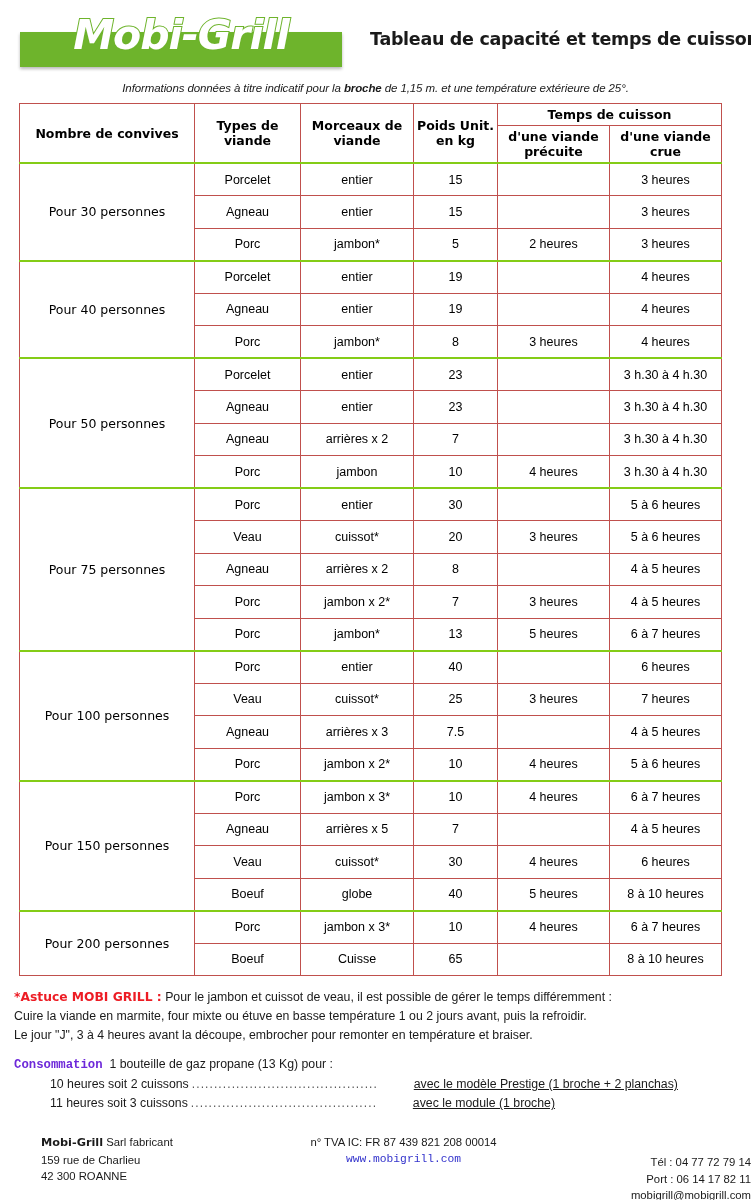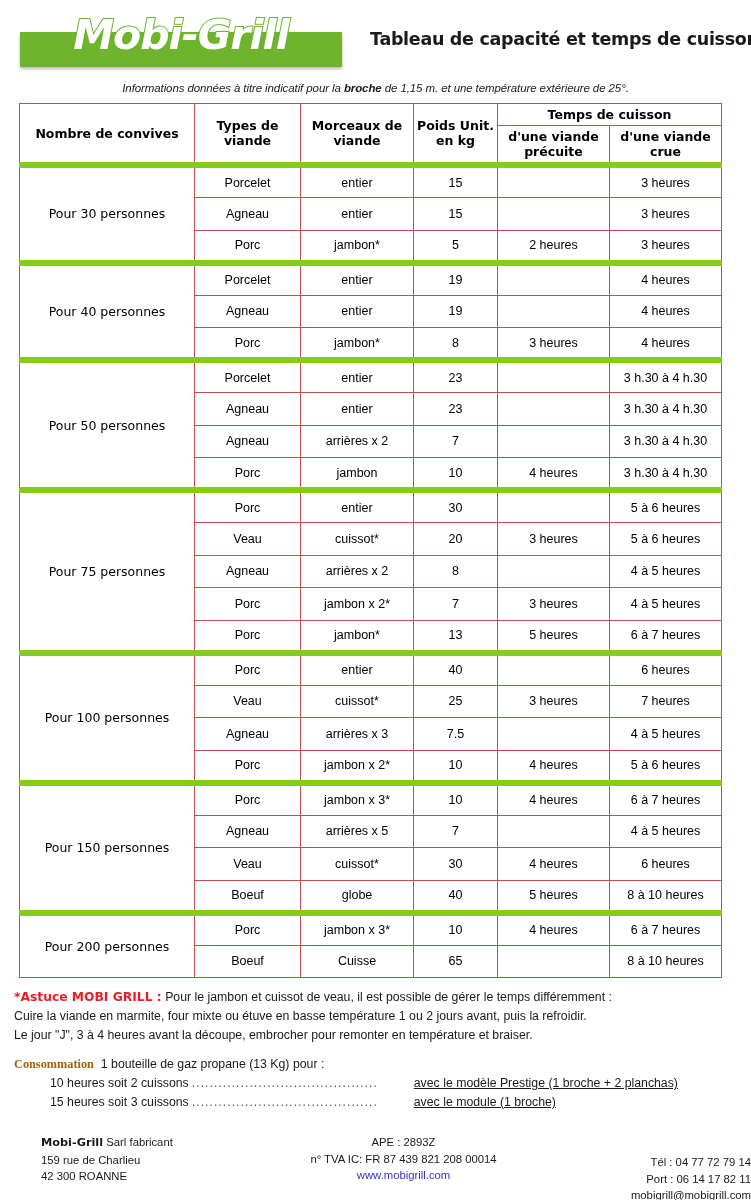--- a/index.html
+++ b/index.html
@@ -115,21 +115,21 @@
 
   td.grp {
     font-family: "DejaVu Sans", sans-serif;
     font-weight: bold;
     font-size: 12.5px;
   }
   td.cell {
     height: 32.5px;
     font-size: 12.5px;
   }
-  tr.sec-start > td { border-top: 6px solid #84cc16; }
+  tr.sec-start > td { border-top: 2px solid #84cc16; }
   tr.sec-last  > td { }
 
   
   .notes {
     position: absolute;
     left: 14px;
     top: 988px;
     width: 725px;
     font-size: 12.3px;
     line-height: 19px;
@@ -144,23 +144,23 @@
   .conso {
     position: absolute;
     left: 14px;
     top: 1055px;
     width: 725px;
     font-size: 12.3px;
     line-height: 19px;
     color: #1a1a1a;
   }
   .conso-label {
-    color: #a16207;
-    font-weight: bold;
-    font-family: Liberation Serif, serif;
+    color: #6d28d9;
+    font-weight: bold;
+    font-family: Liberation Mono, monospace;
   }
   .conso-line {
     padding-left: 36px;
     display: flex;
     align-items: baseline;
   }
   .conso-left { white-space: nowrap; }
   .conso-dots {
     flex: 0 0 auto;
     width: 218px;
@@ -182,21 +182,21 @@
     display: flex;
     justify-content: flex-end;
     font-size: 11.3px;
     line-height: 16.5px;
     color: #1a1a1a;
   }
   .foot-col { }
   .foot-left  { text-align: left;   width: 230px; }
   .foot-mid   { text-align: center; width: 265px; }
   .foot-right { text-align: right;  width: 215px; margin-top: 20px; }
-  .foot-mid .link { color: #3333CC; }
+  .foot-mid .link { color: #3333CC; font-family: Liberation Mono, monospace; }
   .foot-left .bold { font-weight: bold; font-family: "DejaVu Sans", sans-serif; }
 </style>
 </head>
 <body>
 
 <div class="header">
   <div class="logo-wrap">
     <div class="logo-bar"></div>
     <div class="logo-text">Mobi-Grill</div>
   </div>
@@ -418,34 +418,33 @@
 <div class="conso">
   <div>
     <span class="conso-label">Consommation</span>&nbsp;&nbsp;<span>1 bouteille de gaz propane (13 Kg) pour :</span>
   </div>
   <div class="conso-line">
     <span class="conso-left">10 heures soit 2 cuissons</span>
     <span class="conso-dots">..........................................</span>
     <span class="conso-right">avec le modèle Prestige (1 broche + 2 planchas)</span>
   </div>
   <div class="conso-line">
-    <span class="conso-left">15 heures soit 3 cuissons</span>
+    <span class="conso-left">11 heures soit 3 cuissons</span>
     <span class="conso-dots">..........................................</span>
     <span class="conso-right">avec le module (1 broche)</span>
   </div>
 </div>
 
 <div class="footer">
   <div class="foot-col foot-left">
     <div><span class="bold">Mobi-Grill</span><span> Sarl fabricant</span></div>
     <div>159 rue de Charlieu</div>
     <div>42 300 ROANNE</div>
   </div>
   <div class="foot-col foot-mid">
-    <div>APE : 2893Z</div>
     <div>n° TVA IC: FR 87 439 821 208 00014</div>
     <div class="link">www.mobigrill.com</div>
   </div>
   <div class="foot-col foot-right">
     <div>Tél : 04 77 72 79 14</div>
     <div>Port : 06 14 17 82 11</div>
     <div>mobigrill@mobigrill.com</div>
   </div>
 </div>
 

